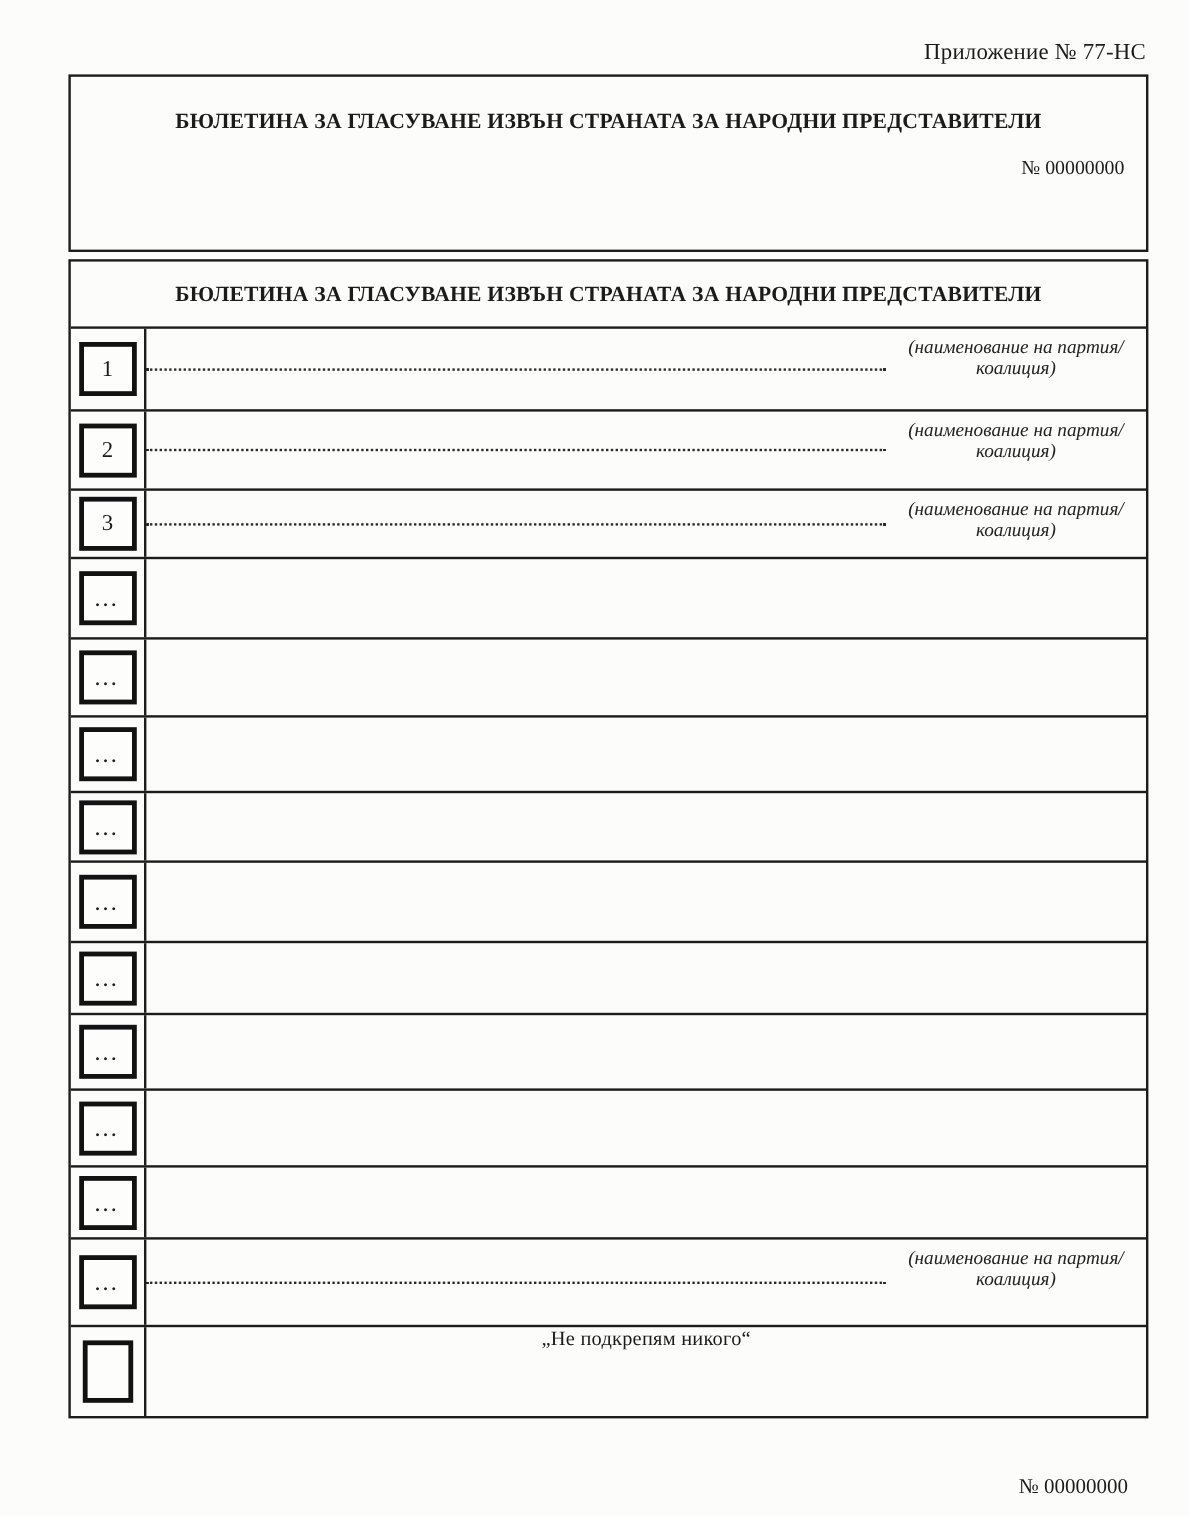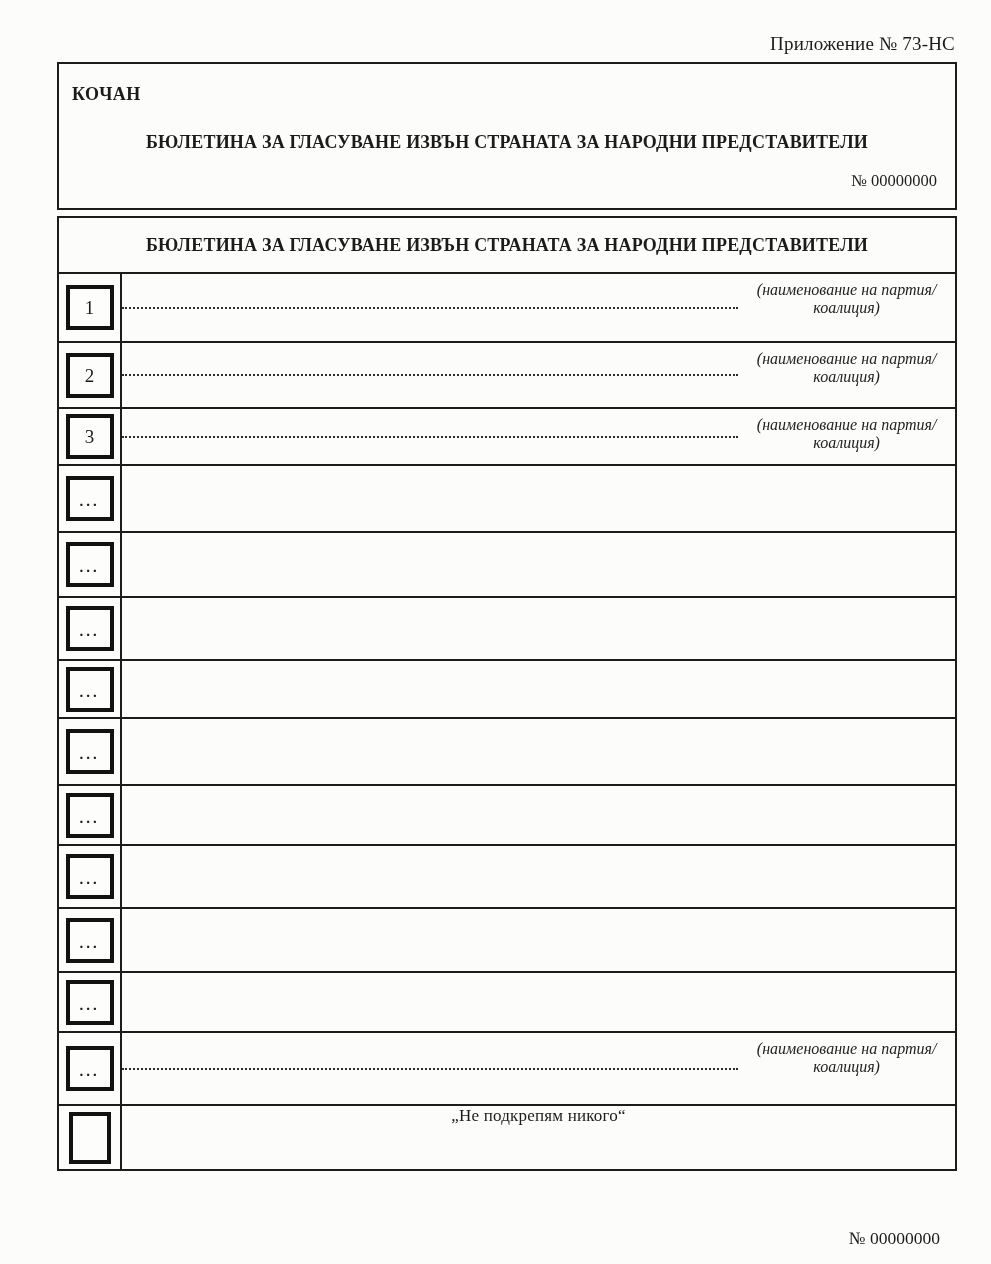--- a/index.html
+++ b/index.html
@@ -143,24 +143,23 @@
     top: 1228px;
     right: 51px;
     font-size: 17.5px;
   }
 </style>
 </head>
 <body>
 
 <div class="page">
 
-  <div class="appendix">Приложение № 73-НС</div>
+  <div class="appendix">Приложение № 77-НС</div>
 
   <section class="stub-box">
-    <div class="stub-label">КОЧАН</div>
     <div class="stub-title">БЮЛЕТИНА ЗА ГЛАСУВАНЕ ИЗВЪН СТРАНАТА ЗА НАРОДНИ ПРЕДСТАВИТЕЛИ</div>
     <div class="stub-number">№ 00000000</div>
   </section>
 
   <section class="ballot-table">
     <div class="ballot-header">БЮЛЕТИНА ЗА ГЛАСУВАНЕ ИЗВЪН СТРАНАТА ЗА НАРОДНИ ПРЕДСТАВИТЕЛИ</div>
     <div id="rows">
         <div class="row row-named" style="height: 67px;">
           <div class="cell-left">
             <div class="checkbox">
@@ -270,21 +269,21 @@
           <div class="cell-left">
             <div class="checkbox">
               <span class="num">...</span>
             </div>
           </div>
           <div class="cell-right">
             <div class="dotline"></div>
             <div class="caption">(наименование на партия/коалиция)</div>
           </div>
         </div>
-        <div class="row row-none" style="height: 65px;">
+        <div class="row row-none" style="height: 76px;">
           <div class="cell-left">
             <div class="checkbox">
               <span class="num"></span>
             </div>
           </div>
           <div class="cell-right">
             <div class="none-text">„Не подкрепям никого“</div>
           </div>
         </div>
       </div>

